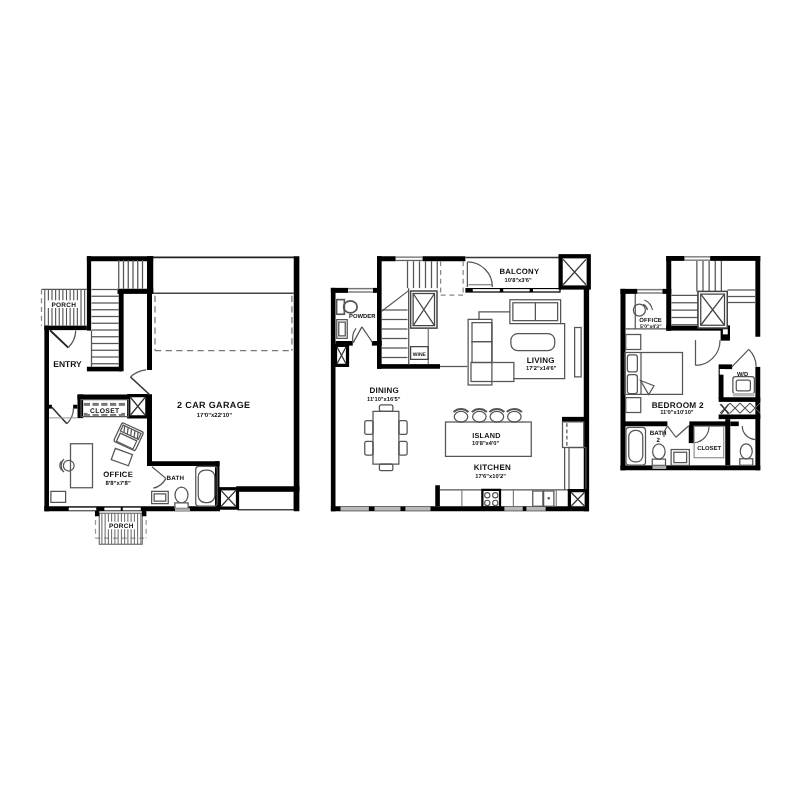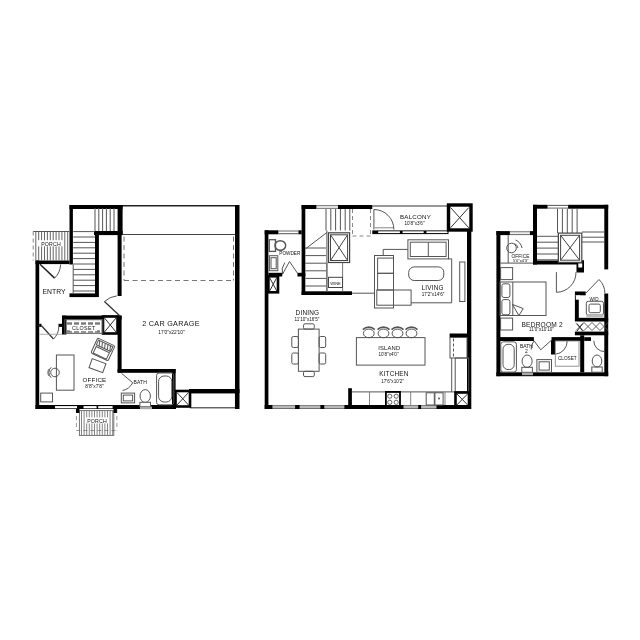--- a/index.html
+++ b/index.html
@@ -1,16 +1,16 @@
 <!DOCTYPE html>
 <html><head>
 <meta charset="utf-8">
 <style>
   html,body{margin:0;padding:0;background:#fff;}
-  #c{width:640px;height:640px;position:relative;}
+  #c{width:640px;height:640px;position:relative;font-weight:bold;}
   svg{display:block;}
   text{font-family:"Liberation Sans",sans-serif;fill:#111;}
 </style>
 </head>
 <body>
 <div id="c">
 <svg width="640" height="640" viewBox="0 0 640 640">
 <rect x="0" y="0" width="640" height="640" fill="#ffffff"></rect>
 
 <g id="leftplan">

